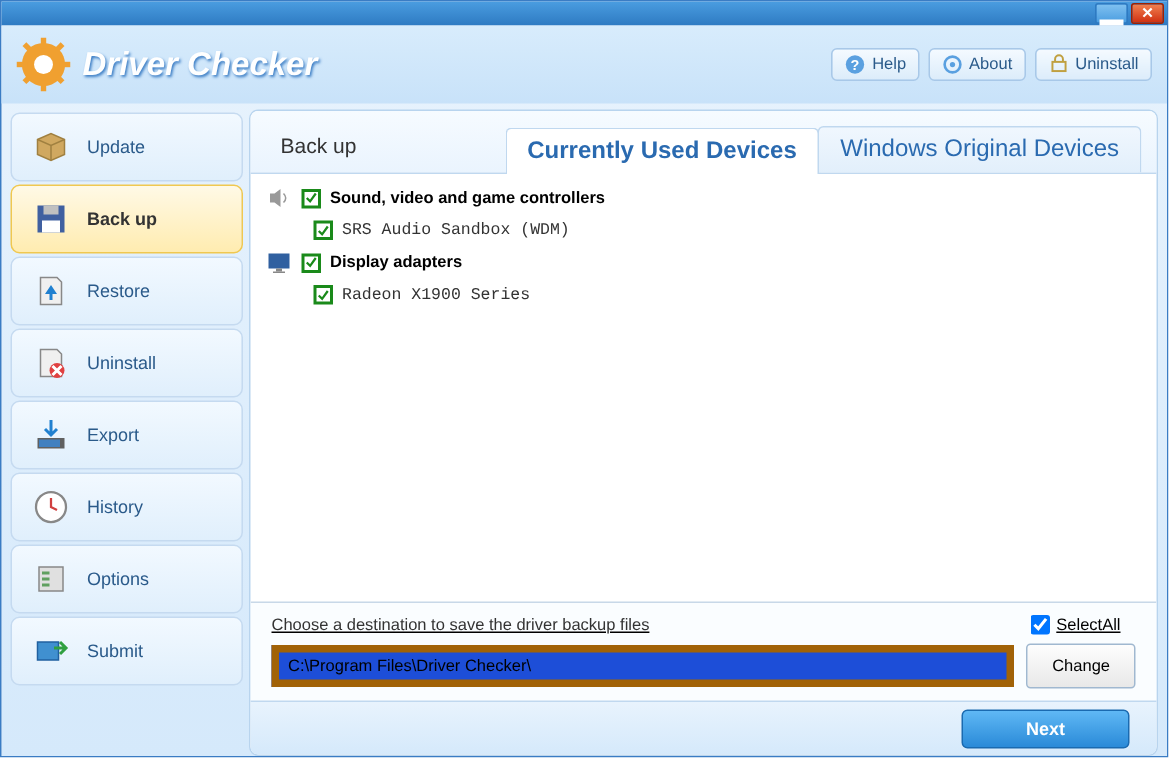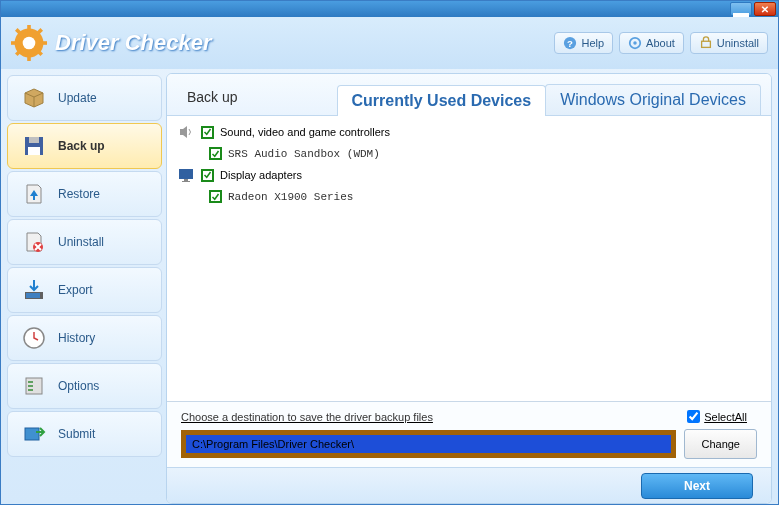--- a/index.html
+++ b/index.html
@@ -25,21 +25,21 @@
 .page-head { display: flex; align-items: flex-end; padding: 10px 10px 0 20px; border-bottom: 1px solid #c0d8ef; background: linear-gradient(#f6fbff, #eaf4fe); }
 .page-title { font-size: 14px; color: #333; padding-bottom: 10px; flex: 1; }
 .tabs { display: flex; gap: 0; }
 .tab { padding: 6px 14px; border: 1px solid #c0d8ef; border-bottom: none; background: linear-gradient(#f0f7fe, #e2effb); color: #2a6ab0; font-size: 16px; cursor: pointer; border-radius: 4px 4px 0 0; margin-left: -1px; position: relative; }
 .tab.active { background: #fff; font-weight: bold; z-index: 1; top: 1px; }
 .device-list { flex: 1; overflow-y: auto; padding: 4px 6px; }
 .cat-row { display: flex; align-items: center; gap: 6px; padding: 3px 4px; }
 .cat-row .chk, .dev-row .chk { width: 13px; height: 13px; border: 2px solid #1a8a1a; display: flex; align-items: center; justify-content: center; flex-shrink: 0; }
 .chk svg { width: 10px; height: 10px; }
 .cat-icon { width: 18px; height: 18px; display: flex; align-items: center; justify-content: center; color: #888; }
-.cat-label { font-weight: normal; font-size: 11px; }
+.cat-label { font-weight: bold; font-size: 11px; }
 .dev-row { display: flex; align-items: center; gap: 6px; padding: 3px 4px 3px 36px; }
 .dev-label { font-size: 11px; color: #333; font-family: Liberation Mono, monospace; }
 .dest-panel { border-top: 1px solid #c8d8e8; padding: 8px 14px; background: #fafdff; }
 .dest-top { display: flex; align-items: center; margin-bottom: 6px; text-decoration: underline; }
 .dest-label { font-size: 11px; color: #333; flex: 1; }
 .selall { display: flex; align-items: center; gap: 4px; font-size: 11px; margin-right: 10px; }
 .dest-row { display: flex; gap: 8px; align-items: center; }
 .path-input { flex: 1; border: 5px solid #a16207; padding: 3px 6px; font-size: 11px; background: #1d4ed8; }
 .change-btn { padding: 8px 16px; border: 1px solid #a0b8d0; background: linear-gradient(#fdfdfd, #e8e8e8); border-radius: 3px; cursor: pointer; font-size: 11px; }
 .footer { height: 36px; display: flex; justify-content: flex-end; align-items: center; padding-right: 18px; background: linear-gradient(#e8f3fd, #d5e9fb); border-top: 1px solid #c0d8ef; }

